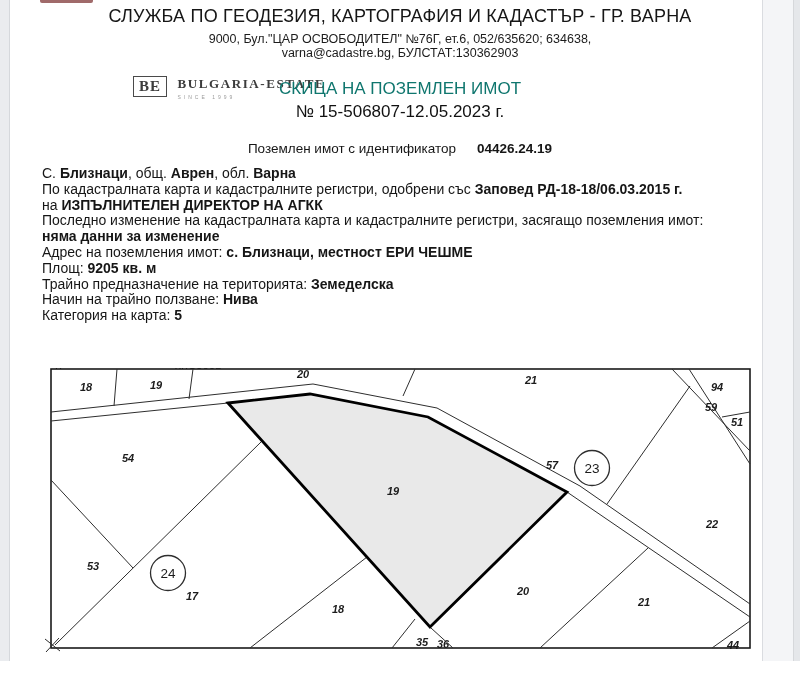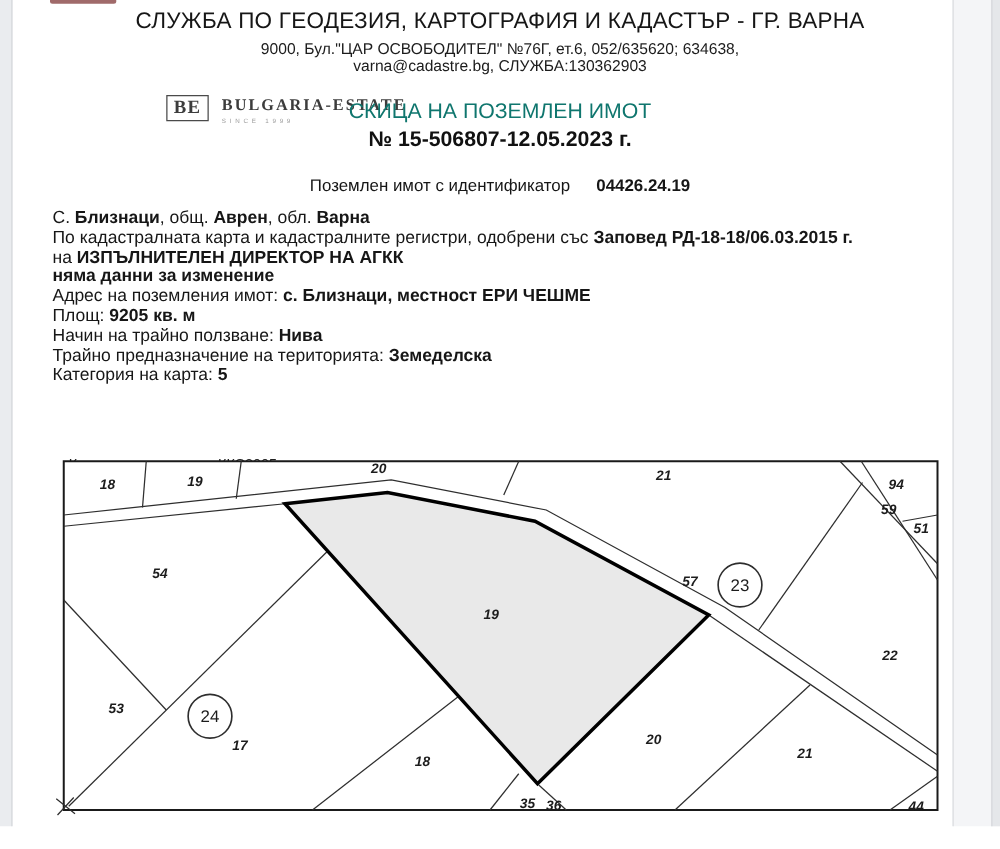--- a/index.html
+++ b/index.html
@@ -18,21 +18,21 @@
   
   .logo{position:absolute;left:133px;top:76px;height:26px;}
   .logo-box{display:inline-block;vertical-align:top;border:1.5px solid #4a4a4a;padding:1px 5px;
             font-family:"Liberation Serif",serif;font-size:15px;font-weight:600;color:#3d3d3d;letter-spacing:1px;}
   .logo-text{display:inline-block;vertical-align:top;margin-left:6px;}
   .logo-name{font-family:"Liberation Serif",serif;font-size:13px;font-weight:600;letter-spacing:1.6px;color:#3c3c3c;}
   .logo-tag{font-size:5px;letter-spacing:3px;color:#9a9a9a;margin-top:2px;}
   
   .title{position:absolute;left:5px;top:79px;width:790px;text-align:center;}
   .title-l1{font-size:17px;font-weight:400;color:#0f766e;}
-  .title-l2{font-size:17px;font-weight:700;margin-top:3px;color:#111;}
+  .title-l2{font-size:17px;font-weight:400;margin-top:3px;color:#111;}
   
   .ident{position:absolute;left:5px;top:141px;width:790px;text-align:center;font-size:13.5px;color:#161616;}
   .ident b{margin-left:21px;}
   
   .details{position:absolute;left:42px;top:166px;width:700px;font-size:14px;line-height:15.8px;color:#161616;}
   .details b{font-weight:700;}
   .coordsys{position:absolute;left:55px;top:366px;font-size:11.5px;color:#222;}
   .scale{position:absolute;left:5px;top:654px;width:790px;text-align:center;font-size:14.5px;font-weight:700;color:#111;}
   
   svg.map{position:absolute;left:0;top:0;}
@@ -49,21 +49,21 @@
   <div class="left-strip"></div>
   <div class="right-strip"></div>
   <div class="right-strip-inner"></div>
   <div class="top-red-bar"></div>
   <div class="bottom-smudge"></div>
 
   <div class="hdr">
     <div class="hdr-office">СЛУЖБА ПО ГЕОДЕЗИЯ, КАРТОГРАФИЯ И КАДАСТЪР - ГР. ВАРНА</div>
     <div class="hdr-addr">
       <div>9000, Бул."ЦАР ОСВОБОДИТЕЛ" №76Г, ет.6, 052/635620; 634638,</div>
-      <div>varna@cadastre.bg, СЛУЖБА:130362903</div>
+      <div>varna@cadastre.bg, БУЛСТАТ:130362903</div>
     </div>
   </div>
 
   <div class="logo">
     <span class="logo-box">BE</span>
     <span class="logo-text">
       <div class="logo-name">BULGARIA-ESTATE</div>
       <div class="logo-tag">SINCE 1999</div>
     </span>
   </div>
@@ -74,25 +74,26 @@
   </div>
 
   <div class="ident">
     <span>Поземлен имот с идентификатор</span><b>04426.24.19</b>
   </div>
 
   <div class="details">
     <div class="dl"><span>С. </span><b>Близнаци</b><span>, общ. </span><b>Аврен</b><span>, обл. </span><b>Варна</b></div>
     <div class="dl"><span>По кадастралната карта и кадастралните регистри, одобрени със </span><b>Заповед РД-18-18/06.03.2015 г.</b></div>
     <div class="dl"><span>на </span><b>ИЗПЪЛНИТЕЛЕН ДИРЕКТОР НА АГКК</b></div>
+    <div class="dl"><span>Последно изменение на кадастралната карта и кадастралните регистри, засягащо поземления имот:</span></div>
     <div class="dl"><b>няма данни за изменение</b></div>
     <div class="dl"><span>Адрес на поземления имот: </span><b>с. Близнаци, местност ЕРИ ЧЕШМЕ</b></div>
     <div class="dl"><span>Площ: </span><b>9205 кв. м</b></div>
+    <div class="dl"><span>Трайно предназначение на територията: </span><b>Земеделска</b></div>
     <div class="dl"><span>Начин на трайно ползване: </span><b>Нива</b></div>
-    <div class="dl"><span>Трайно предназначение на територията: </span><b>Земеделска</b></div>
     <div class="dl"><span>Категория на карта: </span><b>5</b></div>
   </div>
 
   <div class="coordsys">Координатна система ККС2005</div>
 
   <svg class="map" id="map-svg" width="800" height="679" viewBox="0 0 800 679">
 
     <rect x="51" y="369" width="699" height="279" fill="#ffffff" stroke="#1a1a1a" stroke-width="1.6"></rect>
 
     <g>

